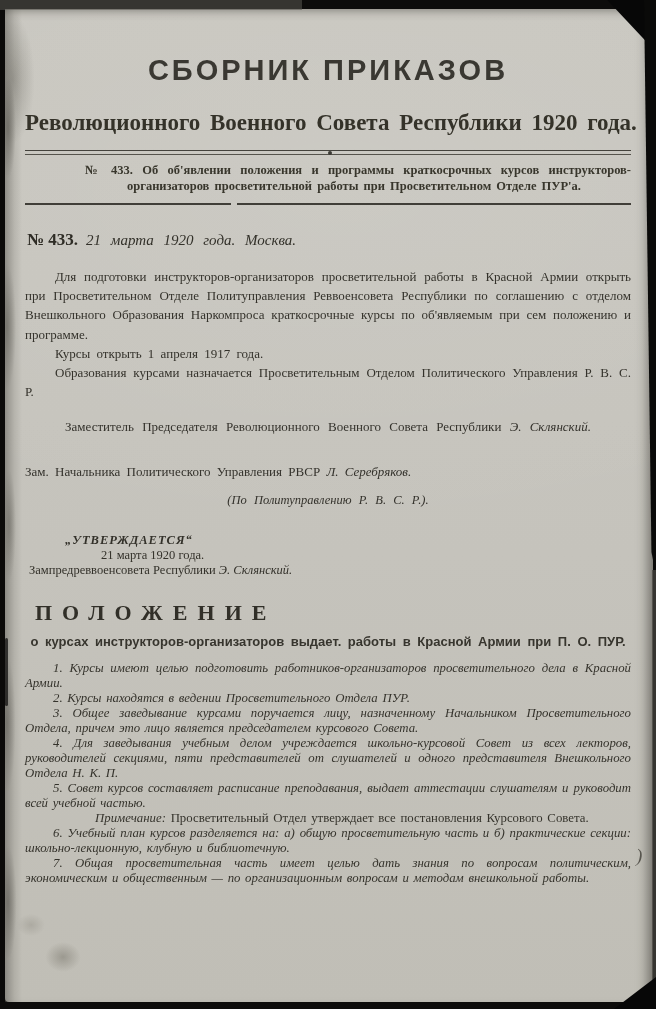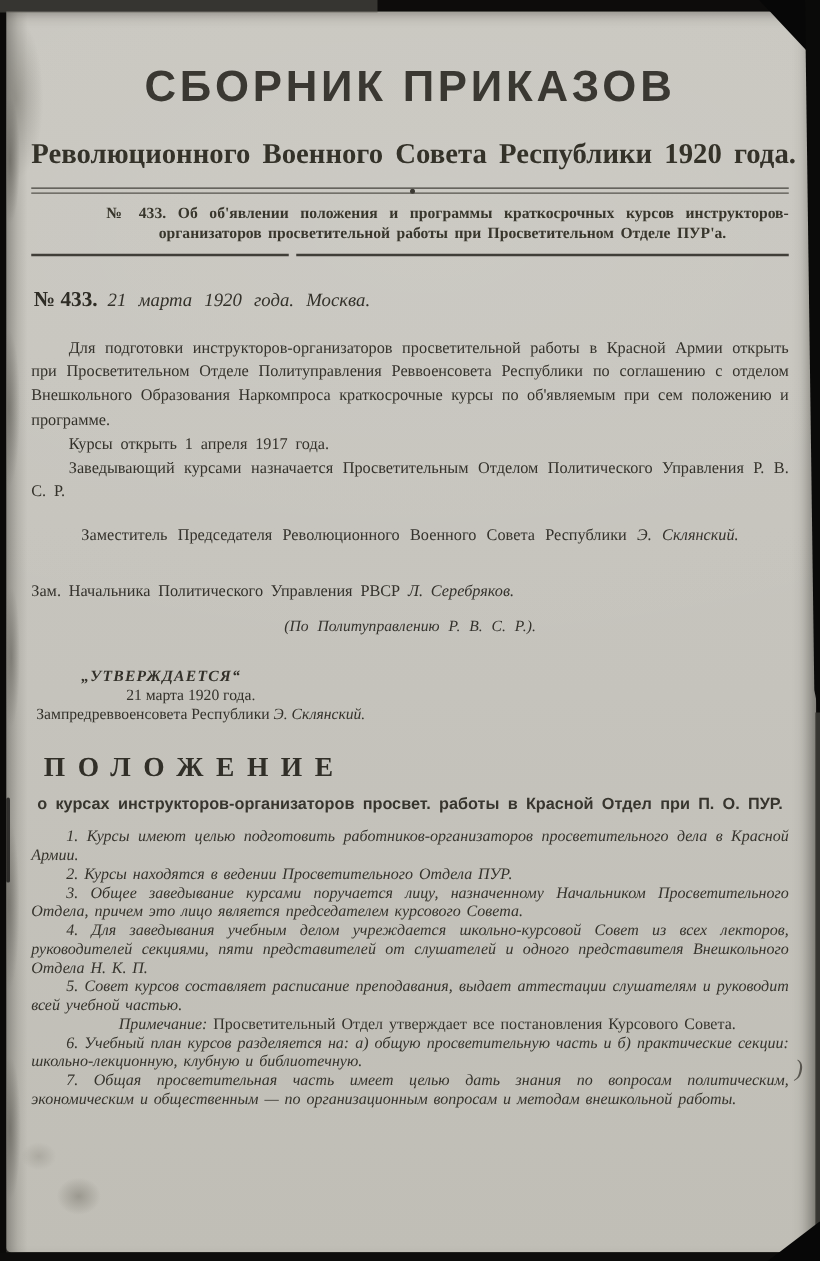--- a/index.html
+++ b/index.html
@@ -38,21 +38,21 @@
   .edge-right-upper{position:absolute;right:0;top:0;width:12px;height:575px;background:#0a0a09;clip-path:polygon(0 0,100% 0,100% 100%,62% 96%);}
   .edge-right-lower{position:absolute;right:0;top:570px;bottom:0;width:4px;background:rgba(70,68,63,.75);}
   .edge-bottom{position:absolute;left:0;bottom:0;width:100%;height:7px;background:#0d0c0b;}
   .wedge-br{position:absolute;right:0;bottom:0;width:42px;height:32px;background:#070707;clip-path:polygon(100% 0,100% 100%,0 100%);}
 
   .content{position:absolute;left:20px;right:22px;top:0;color:#34322c;}
 
   .masthead-title{
     margin:44px 0 0 0;text-align:center;
     font-family:"Liberation Sans","DejaVu Sans",sans-serif;
-    font-weight:700;font-size:35px;line-height:34px;letter-spacing:3px;
+    font-weight:700;font-size:29px;line-height:34px;letter-spacing:3px;
     color:#3a3832;
   }
   .masthead-subtitle{
     margin:22px 0 0 0;text-align:center;
     font-weight:700;font-size:23px;line-height:28px;
     color:#343229;white-space:nowrap;word-spacing:4px;
   }
   .rule-double{
     margin-top:13px;height:3px;
     border-top:1.5px solid #44423c;border-bottom:1px solid #55534c;position:relative;
@@ -123,34 +123,34 @@
     <div class="rule-broken">
       <div class="seg-left"></div>
       <div class="gap"></div>
       <div class="seg-right"></div>
     </div>
 
     <p class="order-head"><span class="order-number">№ 433.</span><span class="order-dateline">21 марта 1920 года. Москва.</span></p>
 
     <p class="body-p first">Для подготовки инструкторов-организаторов просветительной работы в Красной Армии открыть при Просветительном Отделе Политуправления Реввоенсовета Республики по соглашению с отделом Внешкольного Образования Наркомпроса краткосрочные курсы по об'являемым при сем положению и программе.</p>
     <p class="body-p">Курсы открыть 1 апреля 1917 года.</p>
-    <p class="body-p">Заведывающий курсами назначается Просветительным Отделом Политического Управления Р. В. С. Р.</p>
+    <p class="body-p">Образования курсами назначается Просветительным Отделом Политического Управления Р. В. С. Р.</p>
 
     <p class="sig1"><span>Заместитель Председателя Революционного Военного Совета Республики</span> <span class="sig-name">Э. Склянский.</span></p>
     <p class="sig2"><span>Зам. Начальника Политического Управления РВСР</span> <span class="sig-name">Л. Серебряков.</span></p>
     <p class="channel">(По Политуправлению Р. В. С. Р.).</p>
 
     <div class="approval">
       <p class="ap-stamp">„УТВЕРЖДАЕТСЯ“</p>
       <p class="ap-date">21 марта 1920 года.</p>
       <p class="ap-signer"><span>Зампредреввоенсовета Республики</span> <span class="sig-name">Э. Склянский.</span></p>
     </div>
 
     <h2 class="reg-heading">ПОЛОЖЕНИЕ</h2>
-    <div class="reg-subheading">о курсах инструкторов-организаторов просвет. работы в Красной Отдел при П. О. ПУР.</div>
+    <div class="reg-subheading">о курсах инструкторов-организаторов выдает. работы в Красной Армии при П. О. ПУР.</div>
 
     <div class="reg-items">
       <p class="reg-p"><span>1.</span> <span>Курсы имеют целью подготовить работников-организаторов просветительного дела в Красной Армии.</span></p>
       <p class="reg-p"><span>2.</span> <span>Курсы находятся в ведении Просветительного Отдела ПУР.</span></p>
       <p class="reg-p"><span>3.</span> <span>Общее заведывание курсами поручается лицу, назначенному Начальником Просветительного Отдела, причем это лицо является председателем курсового Совета.</span></p>
       <p class="reg-p"><span>4.</span> <span>Для заведывания учебным делом учреждается школьно-курсовой Совет из всех лекторов, руководителей секциями, пяти представителей от слушателей и одного представителя Внешкольного Отдела Н. К. П.</span></p>
       <p class="reg-p"><span>5.</span> <span>Совет курсов составляет расписание преподавания, выдает аттестации слушателям и руководит всей учебной частью.</span></p>
       <p class="reg-note"><span class="note-label">Примечание:</span> <span>Просветительный Отдел утверждает все постановления Курсового Совета.</span></p>
       <p class="reg-p"><span>6.</span> <span>Учебный план курсов разделяется на: а) общую просветительную часть и б) практические секции: школьно-лекционную, клубную и библиотечную.</span></p>
       <p class="reg-p"><span>7.</span> <span>Общая просветительная часть имеет целью дать знания по вопросам политическим, экономическим и общественным — по организационным вопросам и методам внешкольной работы.</span></p>

